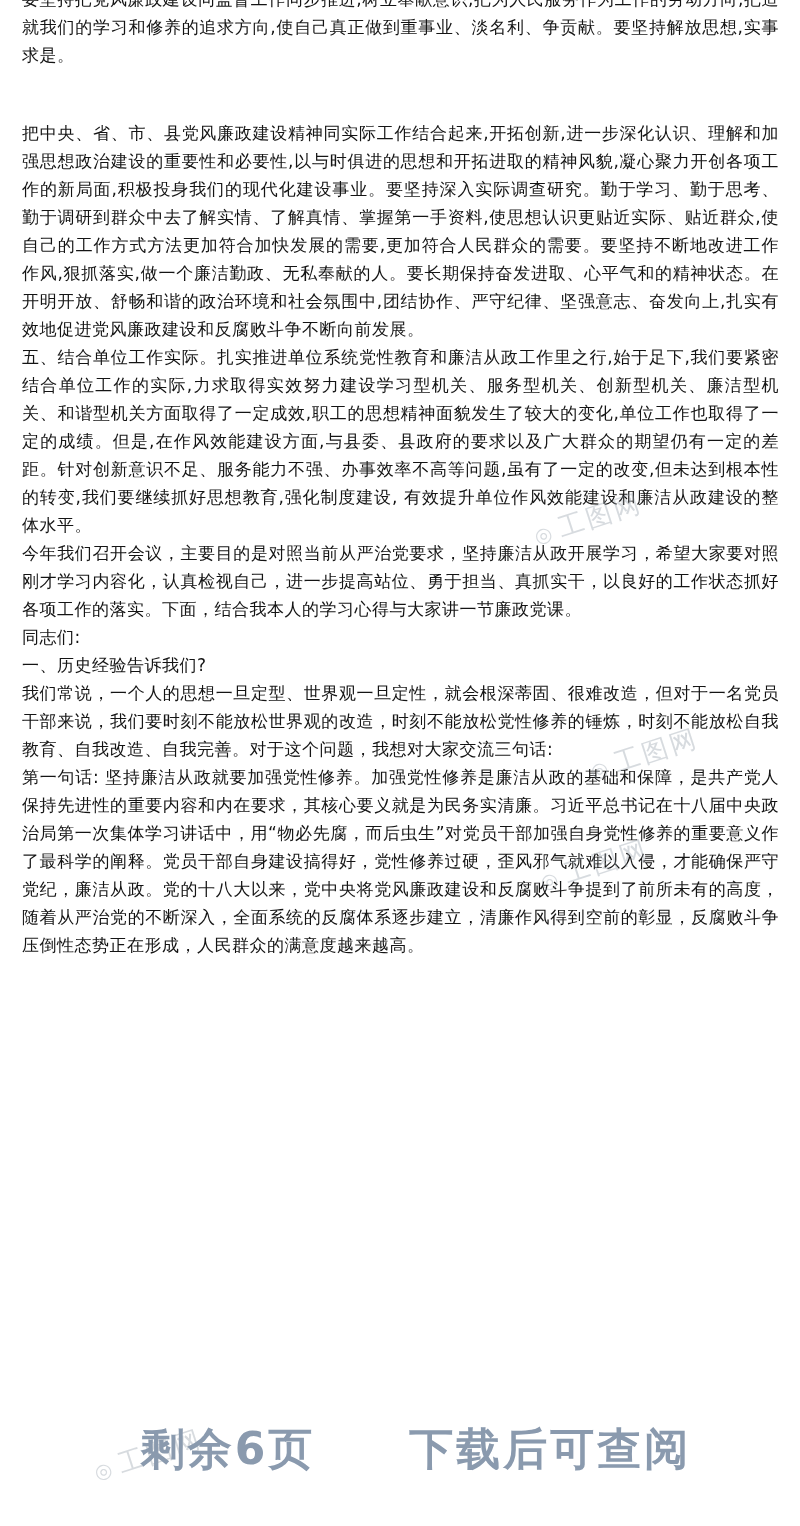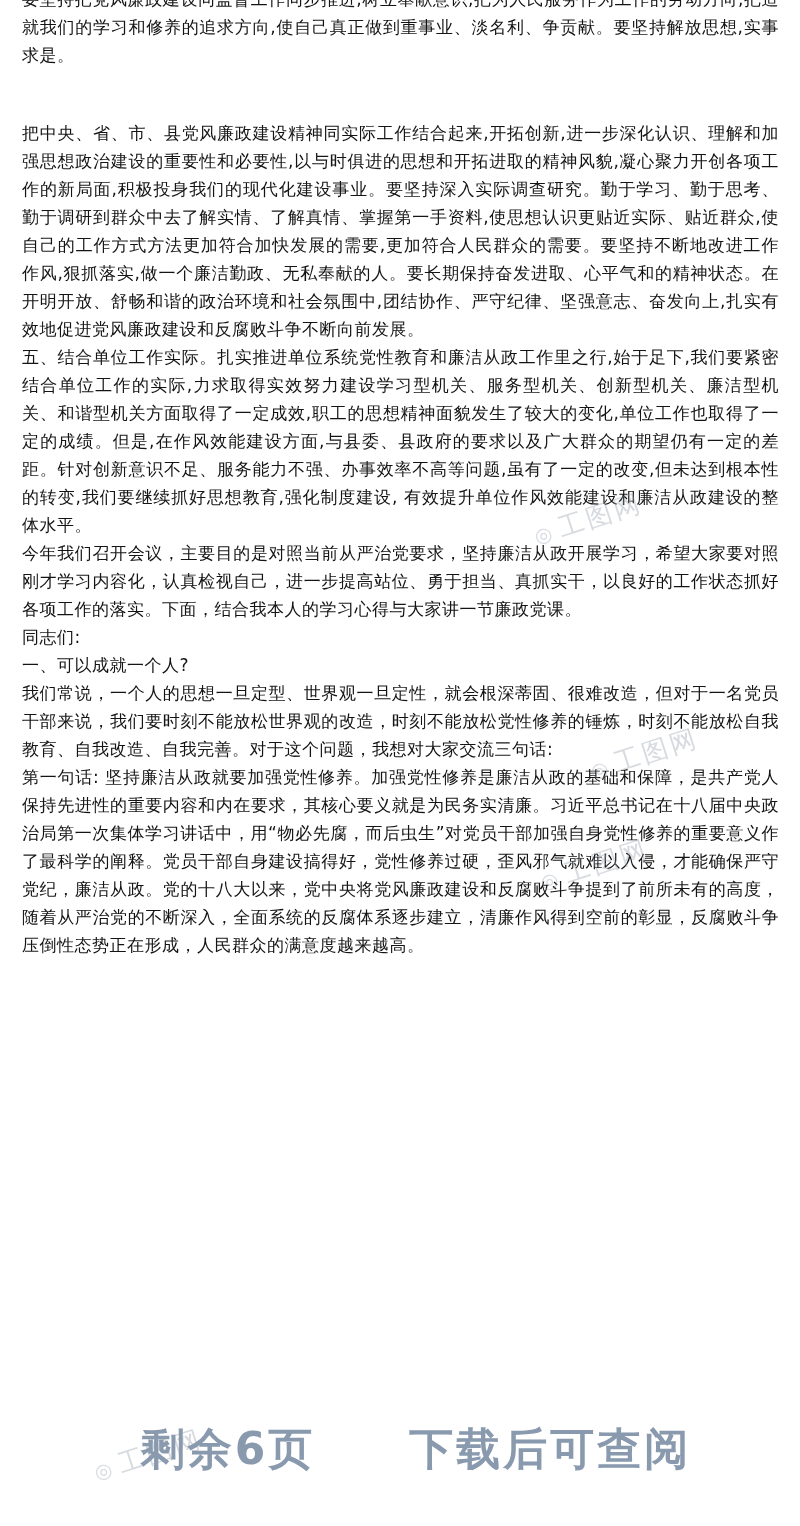--- a/index.html
+++ b/index.html
@@ -63,21 +63,21 @@
 <body>
 
 <div id="page">
 
   <div id="doc-body">
       <p class="para clipped">要坚持把党风廉政建设同监督工作同步推进,树立奉献意识,把为人民服务作为工作的劳动方向,把造就我们的学习和修养的追求方向,使自己真正做到重事业、淡名利、争贡献。要坚持解放思想,实事求是。</p>
       <p class="para normal">把中央、省、市、县党风廉政建设精神同实际工作结合起来,开拓创新,进一步深化认识、理解和加强思想政治建设的重要性和必要性,以与时俱进的思想和开拓进取的精神风貌,凝心聚力开创各项工作的新局面,积极投身我们的现代化建设事业。要坚持深入实际调查研究。勤于学习、勤于思考、勤于调研到群众中去了解实情、了解真情、掌握第一手资料,使思想认识更贴近实际、贴近群众,使自己的工作方式方法更加符合加快发展的需要,更加符合人民群众的需要。要坚持不断地改进工作作风,狠抓落实,做一个廉洁勤政、无私奉献的人。要长期保持奋发进取、心平气和的精神状态。在开明开放、舒畅和谐的政治环境和社会氛围中,团结协作、严守纪律、坚强意志、奋发向上,扎实有效地促进党风廉政建设和反腐败斗争不断向前发展。</p>
       <p class="para normal">五、结合单位工作实际。扎实推进单位系统党性教育和廉洁从政工作里之行,始于足下,我们要紧密结合单位工作的实际,力求取得实效努力建设学习型机关、服务型机关、创新型机关、廉洁型机关、和谐型机关方面取得了一定成效,职工的思想精神面貌发生了较大的变化,单位工作也取得了一定的成绩。但是,在作风效能建设方面,与县委、县政府的要求以及广大群众的期望仍有一定的差距。针对创新意识不足、服务能力不强、办事效率不高等问题,虽有了一定的改变,但未达到根本性的转变,我们要继续抓好思想教育,强化制度建设, 有效提升单位作风效能建设和廉洁从政建设的整体水平。</p>
       <p class="para normal">今年我们召开会议，主要目的是对照当前从严治党要求，坚持廉洁从政开展学习，希望大家要对照刚才学习内容化，认真检视自己，进一步提高站位、勇于担当、真抓实干，以良好的工作状态抓好各项工作的落实。下面，结合我本人的学习心得与大家讲一节廉政党课。</p>
       <p class="para normal">同志们:</p>
-      <p class="para normal">一、可以成就一个人?</p>
+      <p class="para normal">一、历史经验告诉我们?</p>
       <p class="para normal">我们常说，一个人的思想一旦定型、世界观一旦定性，就会根深蒂固、很难改造，但对于一名党员干部来说，我们要时刻不能放松世界观的改造，时刻不能放松党性修养的锤炼，时刻不能放松自我教育、自我改造、自我完善。对于这个问题，我想对大家交流三句话:</p>
       <p class="para normal">第一句话: 坚持廉洁从政就要加强党性修养。加强党性修养是廉洁从政的基础和保障，是共产党人保持先进性的重要内容和内在要求，其核心要义就是为民务实清廉。习近平总书记在十八届中央政治局第一次集体学习讲话中，用“物必先腐，而后虫生”对党员干部加强自身党性修养的重要意义作了最科学的阐释。党员干部自身建设搞得好，党性修养过硬，歪风邪气就难以入侵，才能确保严守党纪，廉洁从政。党的十八大以来，党中央将党风廉政建设和反腐败斗争提到了前所未有的高度，随着从严治党的不断深入，全面系统的反腐体系逐步建立，清廉作风得到空前的彰显，反腐败斗争压倒性态势正在形成，人民群众的满意度越来越高。</p>
     </div>
 
   <div class="watermark wm1">
     <span class="wm-icon">◎</span>
     <span>工图网</span>
   </div>
   <div class="watermark wm2">
     <span class="wm-icon">◎</span>

